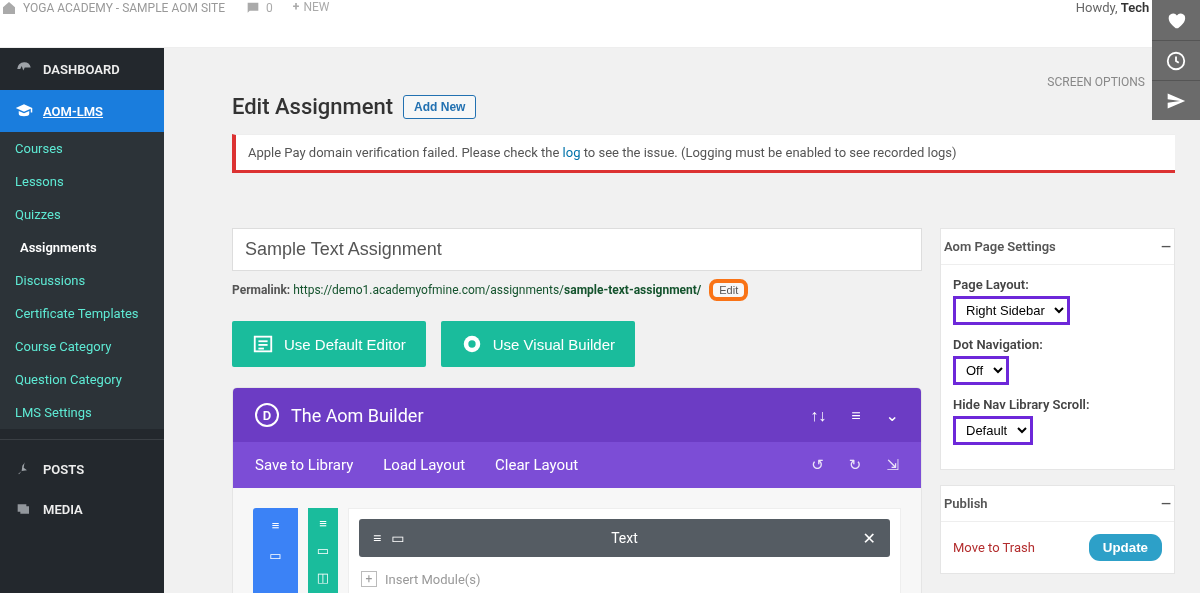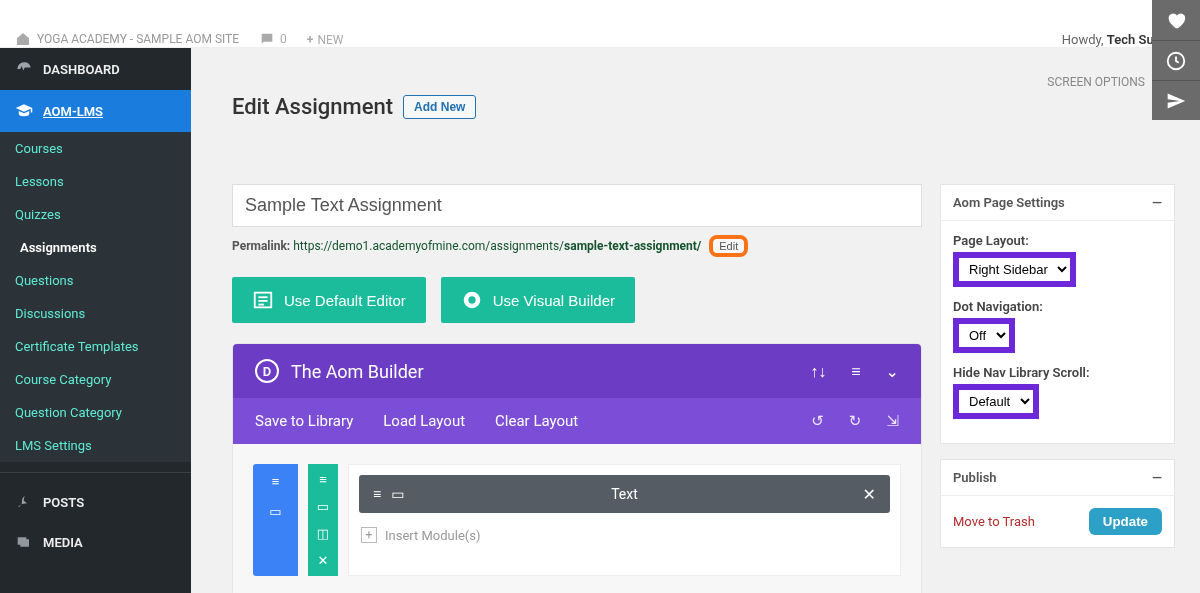--- a/index.html
+++ b/index.html
@@ -1,33 +1,33 @@
 <!DOCTYPE html>
 <html><head>
 <meta charset="utf-8">
 <style>
 * { box-sizing: border-box; margin: 0; padding: 0; }
 body { font-family: -apple-system, "Segoe UI", Roboto, sans-serif; font-size: 13px; color: #333; background: #f1f1f1; width: 1200px; height: 593px; overflow: hidden; position: relative; }
 
 
-.adminbar { height: 48px; background: #fff; display: flex; align-items: flex-end; padding: 0 15px; border-bottom: 1px solid #eee; position: relative; }
+.adminbar { height: 48px; background: #fff; display: flex; align-items: flex-start; padding: 0 1px; border-bottom: 1px solid #eee; position: relative; }
 .adminbar .site { display: flex; align-items: center; gap: 6px; color: #999; font-size: 12px; margin-right: 20px; }
 .adminbar .ic { color: #aaa; }
 .adminbar .comments { display: flex; align-items: center; gap: 5px; color: #aaa; font-size: 12px; margin-right: 20px; }
 .adminbar .new { display: flex; align-items: center; gap: 4px; color: #aaa; font-size: 12px; }
 .adminbar .howdy { margin-left: auto; color: #666; font-size: 13px; }
 .adminbar .howdy b { color: #333; font-weight: 600; }
 
 
 .floatbtns { position: absolute; right: 0; top: 0; display: flex; flex-direction: column; z-index: 100; }
 .floatbtns .fb { width: 48px; height: 40px; background: #6b6b6b; color: #fff; display: flex; align-items: center; justify-content: center; font-size: 20px; border-top: 1px solid #555; }
 .floatbtns .fb:first-child { border-top: 0; }
 
 
-.sidebar { position: absolute; left: 0; top: 48px; bottom: 0; width: 191px; background: #23282d; color: #eee; overflow-y: auto; }
+.sidebar { position: absolute; left: 0; top: 48px; bottom: 0; width: 164px; background: #23282d; color: #eee; overflow-y: auto; }
 .menuitem { padding: 12px 15px; display: flex; align-items: center; gap: 10px; color: #eee; font-size: 13px; font-weight: 600; cursor: pointer; }
 .menuitem .mi-ic { width: 18px; text-align: center; color: #9ea3a8; }
 .menuitem.current { background: #1a7ddd; color: #fff; position: relative; text-decoration: underline; }
 .menuitem.current::after { content: ""; position: absolute; right: -9px; top: 50%; transform: translateY(-50%); border: 9px solid transparent; border-right-color: #f1f1f1; }
 .menuitem.current .mi-ic { color: #fff; }
 .submenu { background: #2c3338; }
 .subitem { padding: 9px 15px 9px 15px; color: #5eead4; font-size: 13px; cursor: pointer; }
 .subitem.active { color: #fff; font-weight: 600; padding-left: 20px; }
 .menuspacer { height: 20px; position: relative; }
 .menuspacer::before { content:""; position: absolute; left: 0; right: 0; top: 10px; border-top: 1px solid #3a3f44; }
@@ -68,28 +68,28 @@
 .modulecol { flex: 1; background: #fff; border: 1px solid #eee; padding: 10px; }
 .modulebar { background: #555c63; color: #fff; height: 38px; display: flex; align-items: center; padding: 0 14px; border-radius: 3px; position: relative; }
 .modulebar .mb-left { display: flex; gap: 10px; font-size: 14px; }
 .modulebar .mb-title { position: absolute; left: 50%; transform: translateX(-50%); font-size: 14px; }
 .modulebar .mb-close { margin-left: auto; font-size: 16px; }
 .insertmod { display: flex; align-items: center; gap: 8px; color: #999; font-size: 13px; margin-top: 10px; padding: 4px 2px; }
 .insertmod .plusbox { border: 1px solid #bbb; width: 16px; height: 16px; display: flex; align-items: center; justify-content: center; font-size: 12px; }
 
 
 .metabox { background: #fff; border: 1px solid #e5e5e5; margin-bottom: 15px; }
-.metabox .mb-h { padding: 10px 12px; font-weight: 600; color: #555; border-bottom: 1px solid #eee; display: flex; justify-content: space-between; align-items: center; font-size: 13px; gap: 48px; }
+.metabox .mb-h { padding: 10px 3px; font-weight: 600; color: #555; border-bottom: 1px solid #eee; display: flex; justify-content: space-between; align-items: center; font-size: 13px; gap: 48px; }
 .metabox .mb-body { padding: 12px; font-size: 13px; color: #444; }
-.select { border: 6px solid #6d28d9; padding: 3px 6px; font-size: 13px; background: #fff; }
+.select { border: 3px solid #6d28d9; padding: 3px 6px; font-size: 13px; background: #fff; }
 .field { margin-bottom: 12px; }
 .field label { font-weight: 600; display: block; margin-bottom: 4px; }
 .publish-foot { display: flex; justify-content: space-between; align-items: center; }
 .trash { color: #b32d2e; cursor: pointer; }
-.updatebtn { background: #2da0c8; color: #fff; border: 0; padding: 6px 14px; border-radius: 6px; font-weight: 600; cursor: pointer; }
+.updatebtn { background: #2da0c8; color: #fff; border: 0; padding: 6px 14px; border-radius: 11px; font-weight: 600; cursor: pointer; }
 
 svg { display: block; }
 .circ-d { width: 24px; height: 24px; border: 2px solid #fff; border-radius: 50%; display: flex; align-items: center; justify-content: center; font-size: 13px; font-weight: 600; }
 </style>
 </head>
 <body>
 
 <div class="floatbtns">
   <div class="fb">
     <svg width="22" height="22" viewBox="0 0 24 24" fill="#fff">
@@ -150,21 +150,20 @@
           <path d="M12 3L1 8l11 5 9-4v5h2V8z M5 12v4c0 2 3 3 7 3s7-1 7-3v-4l-7 3z"></path>
         </svg>
     </span>
     <span>AOM-LMS</span>
   </div>
   <div class="submenu">
     <div class="subitem">Courses</div>
     <div class="subitem">Lessons</div>
     <div class="subitem">Quizzes</div>
     <div class="subitem active">Assignments</div>
-    <div class="subitem">Questions</div>
     <div class="subitem">Discussions</div>
     <div class="subitem">Certificate Templates</div>
     <div class="subitem">Course Category</div>
     <div class="subitem">Question Category</div>
     <div class="subitem">LMS Settings</div>
   </div>
   <div class="menuspacer"></div>
   <div class="menuitem">
     <span class="mi-ic">
       <svg width="16" height="16" viewBox="0 0 24 24" fill="#9ea3a8">
@@ -181,20 +180,23 @@
     </span>
     <span>MEDIA</span>
   </div>
 </div>
 
 <div class="main">
   <div class="screen-opts">SCREEN OPTIONS</div>
   <div class="page-head">
     <h1>Edit Assignment</h1>
     <button class="addnew">Add New</button>
+  </div>
+  <div class="notice">
+    <span>Apple Pay domain verification failed. Please check the </span><a>log</a><span> to see the issue. (Logging must be enabled to see recorded logs)</span>
   </div>
 
   <div class="content">
     <div class="col-left">
       <input class="titlefield" type="text" value="Sample Text Assignment" style="">
       <div class="permalink">
         <b>Permalink: </b>
         <a><span>https://demo1.academyofmine.com/assignments/</span><b>sample-text-assignment/</b></a>
         <button class="editbtn">Edit</button>
       </div>

